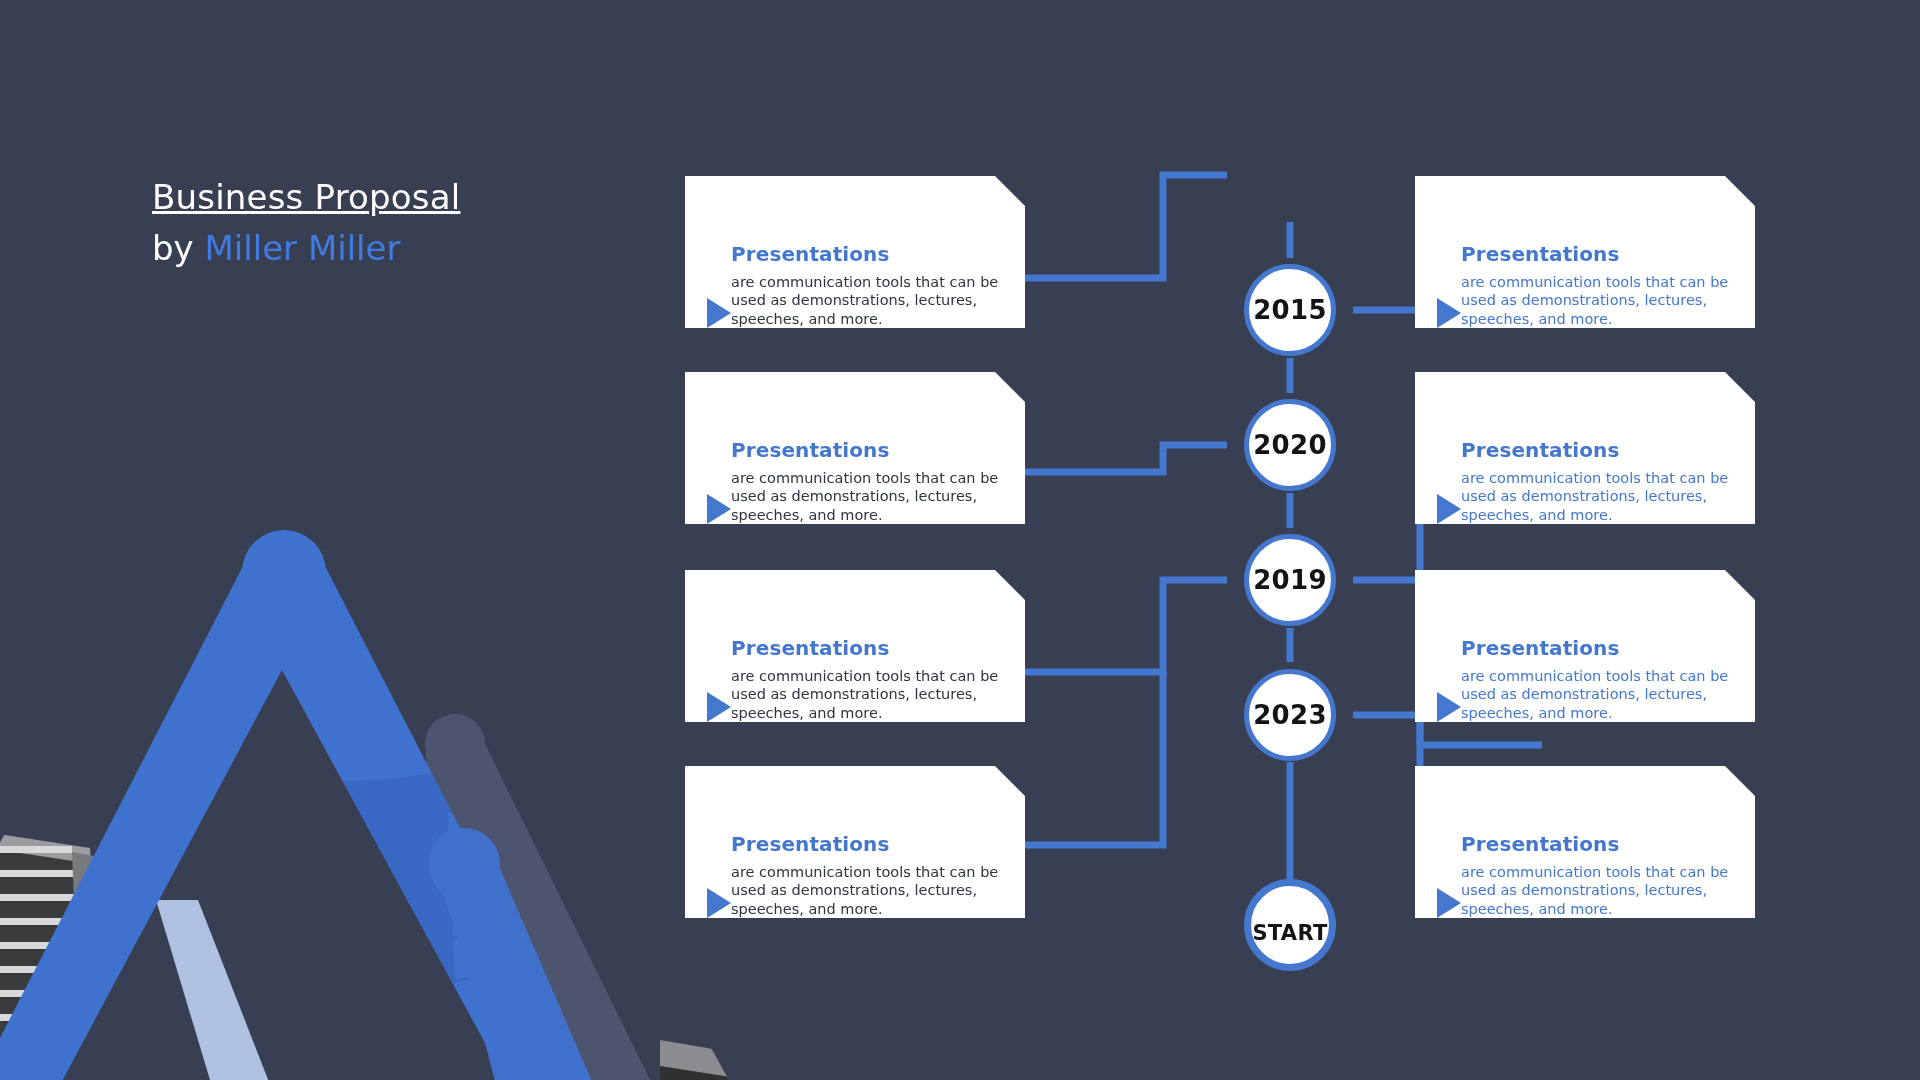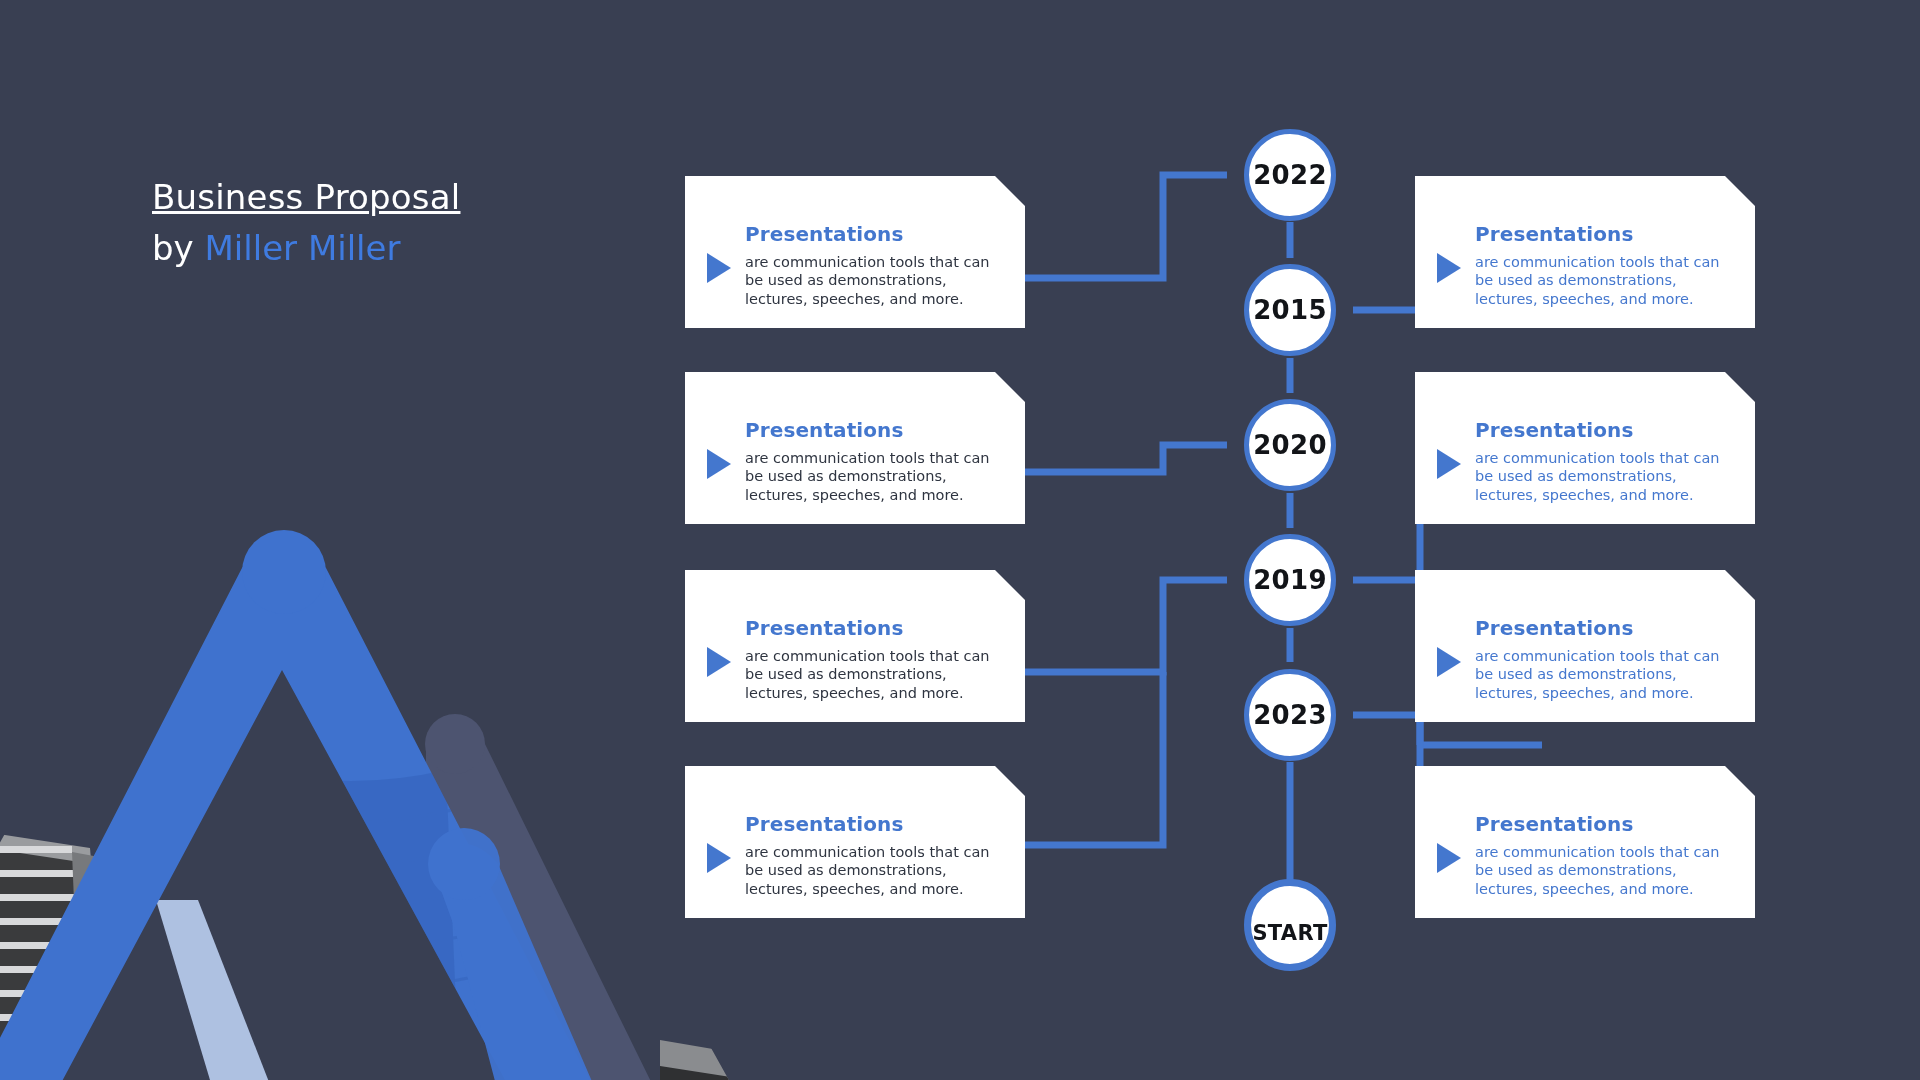--- a/index.html
+++ b/index.html
@@ -41,21 +41,21 @@
     position:absolute; left:0; top:0; width:1120px; height:1080px;
     pointer-events:none;
   }
 
   .tl-card{
     position:absolute; width:340px; height:152px;
     background:#FFFFFF;
     -webkit-clip-path:polygon(0 0, calc(100% - 30px) 0, 100% 30px, 100% 100%, 0 100%);
     clip-path:polygon(0 0, calc(100% - 30px) 0, 100% 30px, 100% 100%, 0 100%);
     padding:26px 26px 0 22px;
-    display:flex; gap:14px; align-items:center;
+    display:flex; align-items:flex-end;
   }
   .tl-card .play-icon{
     flex:0 0 auto; margin-top:6px;
     width:0; height:0;
     border-top:15px solid transparent;
     border-bottom:15px solid transparent;
     border-left:24px solid #4477CE;
   }
   .tl-card .card-body{ flex:1 1 auto; }
   .tl-card .card-title{
@@ -260,23 +260,20 @@
       <polyline points="620,745 742,745"></polyline>
 
       <polyline points="427,580 363,580 363,672 225,672"></polyline>
 
       <polyline points="553,715 620,715 620,860 742,860"></polyline>
 
       <polyline points="363,672 363,845 225,845"></polyline>
     </g>
   </svg>
 
-  <div class="tl-node" style="left:444px; top:129px;">
-    <span class="node-label">2022</span>
-  </div>
   <div class="tl-node" style="left:444px; top:264px;">
     <span class="node-label">2015</span>
   </div>
   <div class="tl-node" style="left:444px; top:399px;justify-content:center;">
     <span class="node-label">2020</span>
   </div>
   <div class="tl-node" style="left:444px; top:534px;">
     <span class="node-label">2019</span>
   </div>
   <div class="tl-node" style="left:444px; top:669px;">

